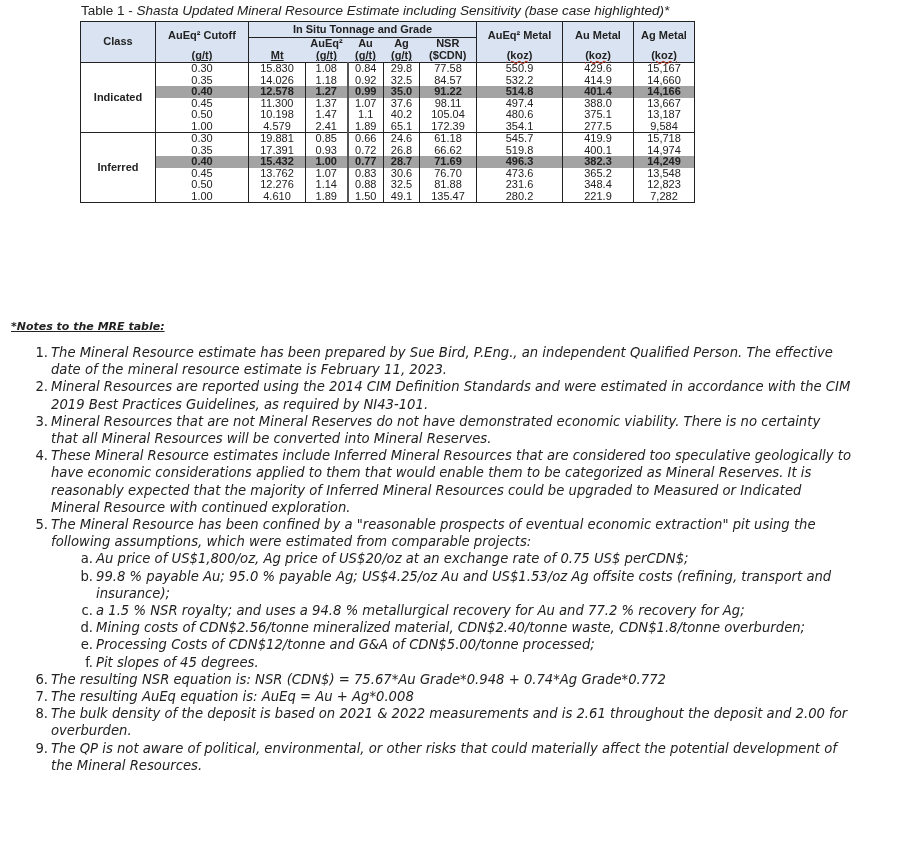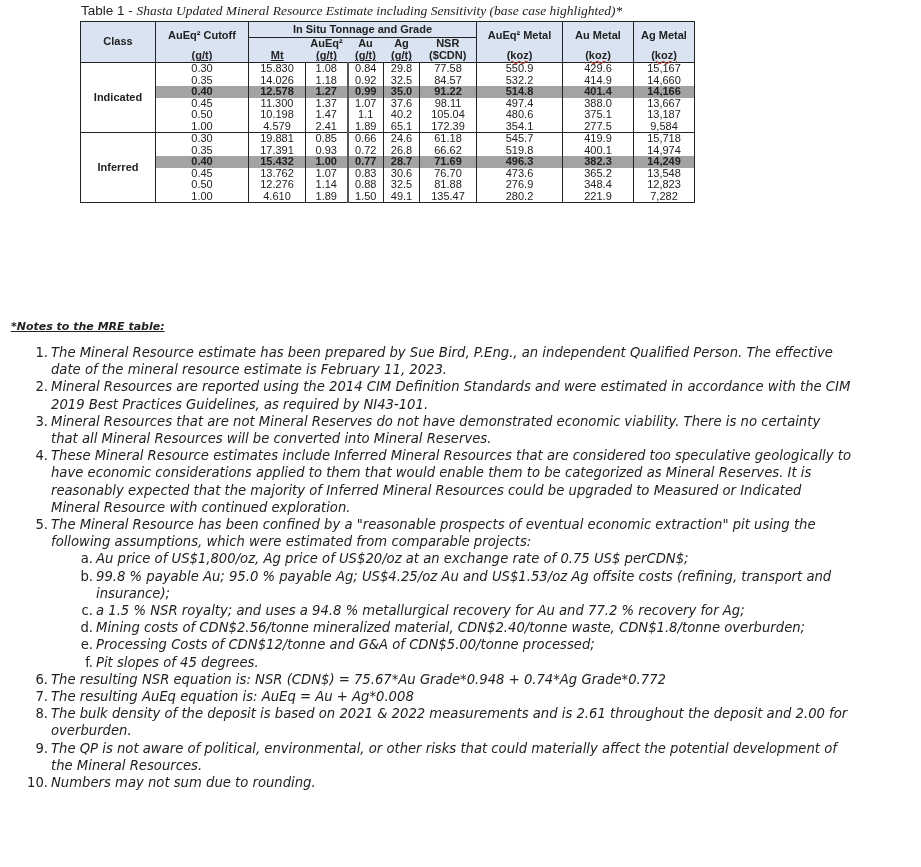--- a/index.html
+++ b/index.html
@@ -4,21 +4,21 @@
 <style>
   html, body { margin: 0; padding: 0; background: #ffffff; }
   body { width: 921px; height: 867px; position: relative; overflow: hidden; color: #222; }
 
   .caption {
     position: absolute; left: 81px; top: 3px;
     font-family: "Liberation Sans", sans-serif; font-size: 13.5px; color: #222;
     white-space: nowrap;
   }
   .caption .lead { font-weight: normal; }
-  .caption .rest { font-style: italic; font-family: Liberation Serif, serif; }
+  .caption .rest { font-style: italic; }
 
   table.mre {
     position: absolute; left: 80px; top: 21px;
     border-collapse: collapse;
     font-family: "Liberation Sans", sans-serif; font-size: 11px; color: #222;
   }
   table.mre td, table.mre th { padding: 0; text-align: center; line-height: 11.3px; }
   table.mre thead th {
     background: #dae3f2; font-weight: bold; font-size: 11px; color: #222;
     border: 1px solid #222;
@@ -231,21 +231,21 @@
       <td>365.2</td>
       <td>13,548</td>
     </tr>
     <tr>
       <td>0.50</td>
       <td>12.276</td>
       <td>1.14</td>
       <td class="thick-l">0.88</td>
       <td>32.5</td>
       <td>81.88</td>
-      <td>276.9</td>
+      <td>231.6</td>
       <td>348.4</td>
       <td>12,823</td>
     </tr>
     <tr class="last">
       <td>1.00</td>
       <td>4.610</td>
       <td>1.89</td>
       <td class="thick-l">1.50</td>
       <td>49.1</td>
       <td>135.47</td>
@@ -270,15 +270,14 @@
         <li><span class="num">c.</span><span>a 1.5 % NSR royalty; and uses a 94.8 % metallurgical recovery for Au and 77.2 % recovery for Ag;</span></li>
         <li><span class="num">d.</span><span>Mining costs of CDN$2.56/tonne mineralized material, CDN$2.40/tonne waste, CDN$1.8/tonne overburden;</span></li>
         <li><span class="num">e.</span><span>Processing Costs of CDN$12/tonne and G&amp;A of CDN$5.00/tonne processed;</span></li>
         <li><span class="num">f.</span><span>Pit slopes of 45 degrees.</span></li>
       </ol>
     </li>
     <li><span class="num">6.</span><span>The resulting NSR equation is: NSR (CDN$) = 75.67*Au Grade*0.948 + 0.74*Ag Grade*0.772</span></li>
     <li><span class="num">7.</span><span>The resulting AuEq equation is: AuEq = Au + Ag*0.008</span></li>
     <li><span class="num">8.</span><span>The bulk density of the deposit is based on 2021 &amp; 2022 measurements and is 2.61 throughout the deposit and 2.00 for overburden.</span></li>
     <li><span class="num">9.</span><span>The QP is not aware of political, environmental, or other risks that could materially affect the potential development of the Mineral Resources.</span></li>
-    <li><span class="num">10.</span><span>Numbers may not sum due to rounding.</span></li>
   </ol>
 </div>
 
 </body></html>

